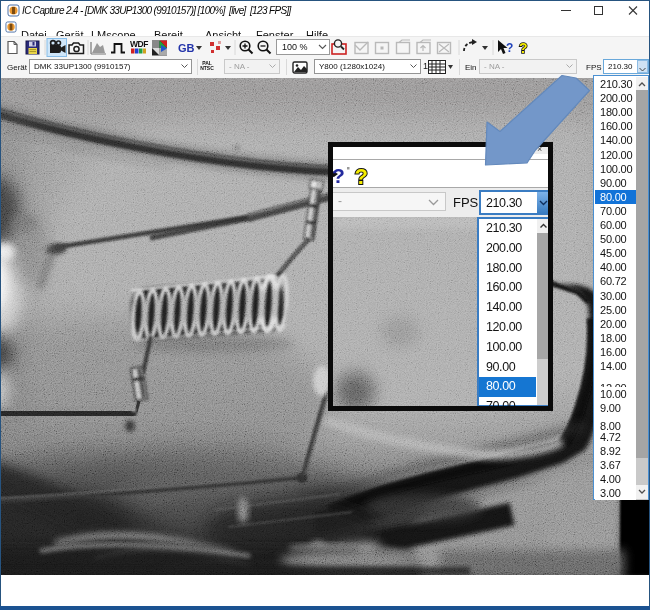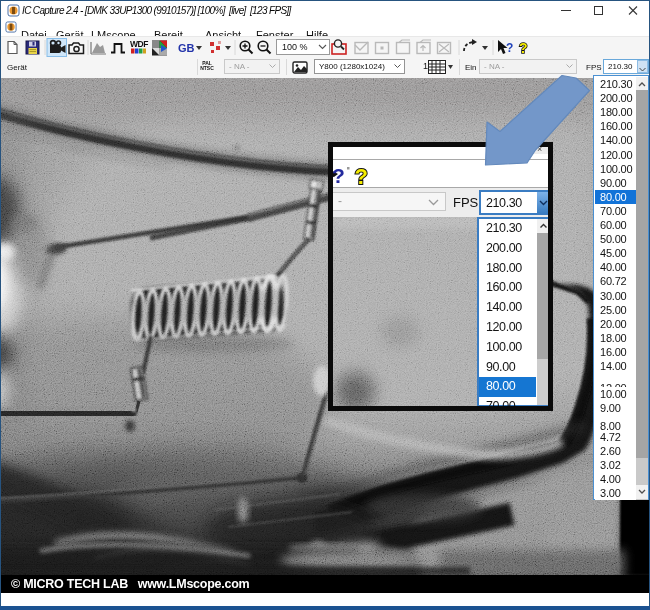--- a/index.html
+++ b/index.html
@@ -141,32 +141,35 @@
         <path d="M463 14 c0 -6 5 -9 11 -9" fill="none" stroke="#222" stroke-width="1.8" stroke-dasharray="3 2"></path>
         <path d="M471 2 l5 3 -5 3 z" fill="#222"></path>
         <path d="M481 9 l6 0 -3 4 z" fill="#333"></path>
         <line x1="492" y1="3" x2="492" y2="18" stroke="#d8d8d8" stroke-width="1"></line>
         <path d="M497 3 l0 12 3 -3 2 5 2.5 -1 -2 -5 4 0 z" fill="#111"></path>
         <text x="505" y="15" font-size="12" font-weight="bold" fill="#2244bb" font-family="Liberation Sans">?</text>
         <text x="518" y="16" font-size="14" font-weight="bold" fill="#f5ec00" stroke="#111" stroke-width="1.6" paint-order="stroke" font-family="Liberation Sans">?</text>
       </svg></div>
 <div class="abs" id="devbar">
 <span class="lbl" style="left:6px;top:6px">Gerät</span>
+<div class="combo" style="left:28px;top:2px;width:163px;">DMK 33UP1300 (9910157)<svg class="chev" width="7" height="5">
+          <path d="M0.5 0.5 L3.5 3.5 L6.5 0.5" fill="none" stroke="#555"></path>
+        </svg></div>
 <div class="vsep" style="left:196px"></div>
 <div class="abs" style="left:198px;top:4px;width:16px;height:12px;font-size:5px;font-weight:bold;color:#111;line-height:4.5px;text-align:center;">PAL<br>NTSC</div>
 <div class="combo dis" style="left:223px;top:2px;width:56px;">- NA -<svg class="chev" width="7" height="5">
           <path d="M0.5 0.5 L3.5 3.5 L6.5 0.5" fill="none" stroke="#aaa"></path>
         </svg></div>
 <div class="vsep" style="left:285px"></div>
 <svg class="abs" style="left:291px;top:3px" width="17" height="15" viewBox="0 0 17 15">
         <rect x="1" y="2" width="14" height="11" rx="1.5" fill="#fff" stroke="#222" stroke-width="1.4"></rect>
         <path d="M2 12 L6 7 L9 10 L12 6 L15 9 L15 12 Z" fill="#222"></path>
         <circle cx="5" cy="5.5" r="1.3" fill="#222"></circle>
       </svg>
-<div class="combo" style="left:313px;top:2px;width:91px;">Y800 (1280x1024)<svg class="chev" width="7" height="5">
+<div class="combo" style="left:313px;top:2px;width:107px;">Y800 (1280x1024)<svg class="chev" width="7" height="5">
           <path d="M0.5 0.5 L3.5 3.5 L6.5 0.5" fill="none" stroke="#555"></path>
         </svg></div>
 <div class="abs" style="left:422px;top:4px;font-size:9px;color:#111;">1</div>
 <svg class="abs" style="left:427px;top:3px" width="26" height="14" viewBox="0 0 26 14">
         <rect x="0.5" y="0.5" width="17" height="13" fill="#fff" stroke="#222"></rect>
         <path d="M0.5 4 H17.5 M0.5 7 H17.5 M0.5 10 H17.5 M4 0.5 V13.5 M8 0.5 V13.5 M12 0.5 V13.5" stroke="#222" stroke-width="1"></path>
         <path d="M20 5 L25 5 L22.5 9 Z" fill="#333"></path>
       </svg>
 <div class="vsep" style="left:458px"></div>
 <span class="lbl" style="left:464px;top:6px">Ein</span>
@@ -328,23 +331,20 @@
           <rect x="440" y="472" width="185" height="28" fill="#6a6a6a" filter="url(#b5)" opacity="0.85"></rect>
           <path d="M 40,473 C 100,462 170,466 250,478" stroke="#8f8f8f" stroke-width="4" fill="none" filter="url(#b2)" opacity="0.9"></path>
           <ellipse cx="350" cy="482" rx="70" ry="9" fill="#8f8f8f" filter="url(#b5)" opacity="0.95"></ellipse>
           <path d="M 290,470 C 330,466 380,470 430,480" stroke="#9a9a9a" stroke-width="4" fill="none" filter="url(#b3)" opacity="0.9"></path>
           <rect x="0" y="489" width="470" height="8" fill="#1a1a1a" filter="url(#b2)" opacity="0.75"></rect>
           <circle cx="237" cy="70" r="3" fill="#8a8a8a" filter="url(#b2)"></circle>
           <circle cx="533" cy="37" r="2.5" fill="#909090" filter="url(#b1)"></circle>
           <rect x="0" y="0" width="650" height="497" filter="url(#grain)" opacity="0.4" style="mix-blend-mode:overlay"></rect>
         </g>
 </svg></div>
-<div class="abs" id="blackbar">
-      <span style="position:absolute;left:10px;top:2px;letter-spacing:-0.25px">© MICRO TECH LAB&nbsp;&nbsp; www.LMscope.com</span>
-    </div>
 <div class="abs" id="inset">
       <div id="inset-in">
 <div class="abs" style="left:183px;top:0;width:32px;height:7px;background:#ececec;"></div>
 <div class="abs" style="left:204px;top:-3px;font-size:9px;color:#444;">×</div>
 <div class="abs" style="left:0;top:12px;width:215px;height:1px;background:#a8a8a8;"></div>
 <svg class="abs" style="left:-2px;top:13px" width="60" height="27" viewBox="0 0 60 27">
 <path d="M 0,10 L 7,14 L 3,17 L 0,16 Z" fill="#111"></path>
 <text x="1" y="23" font-family="Liberation Sans" font-size="21" font-weight="bold" fill="#232a9e">?</text>
 <rect x="16" y="7" width="2.5" height="2.5" fill="#999"></rect>
 <text x="23.5" y="23.5" font-family="Liberation Sans" font-size="22" font-weight="bold" fill="#f5ec00" stroke="#111" stroke-width="2" paint-order="stroke">?</text>
@@ -412,22 +412,22 @@
       <div class="dd-it" style="top:226.6px">25.00</div>
       <div class="dd-it" style="top:240.7px">20.00</div>
       <div class="dd-it" style="top:254.79999999999998px">18.00</div>
       <div class="dd-it" style="top:268.9px">16.00</div>
       <div class="dd-it" style="top:283px">14.00</div>
       <div class="dd-it" style="top:305px">12.00</div>
       <div class="dd-it" style="top:311.2px">10.00</div>
       <div class="dd-it" style="top:325.3px">9.00</div>
       <div class="dd-it" style="top:343px">8.00</div>
       <div class="dd-it" style="top:353.5px">4.72</div>
-      <div class="dd-it" style="top:367.59999999999997px">2.60</div>
-      <div class="dd-it" style="top:381.7px">3.02</div>
+      <div class="dd-it" style="top:367.59999999999997px">8.92</div>
+      <div class="dd-it" style="top:381.7px">3.67</div>
       <div class="dd-it" style="top:395.8px">4.00</div>
       <div class="dd-it" style="top:409.9px">3.00</div>
       <div class="abs" style="left:42px;top:1px;width:12px;height:423px;background:#c9c9c9"></div>
       <div class="abs" style="left:42px;top:1px;width:12px;height:13px;background:#f1f1f1"><svg width="12" height="13">
           <path d="M3 8 L6 5 L9 8" fill="none" stroke="#505050" stroke-width="1.3"></path>
         </svg></div>
       <div class="abs" style="left:42px;top:14px;width:12px;height:368px;background:#a5a5a5"></div>
       <div class="abs" style="left:42px;top:409px;width:12px;height:14px;background:#f1f1f1"><svg width="12" height="14">
           <path d="M3 5 L6 8 L9 5" fill="none" stroke="#505050" stroke-width="1.3"></path>
         </svg></div>

